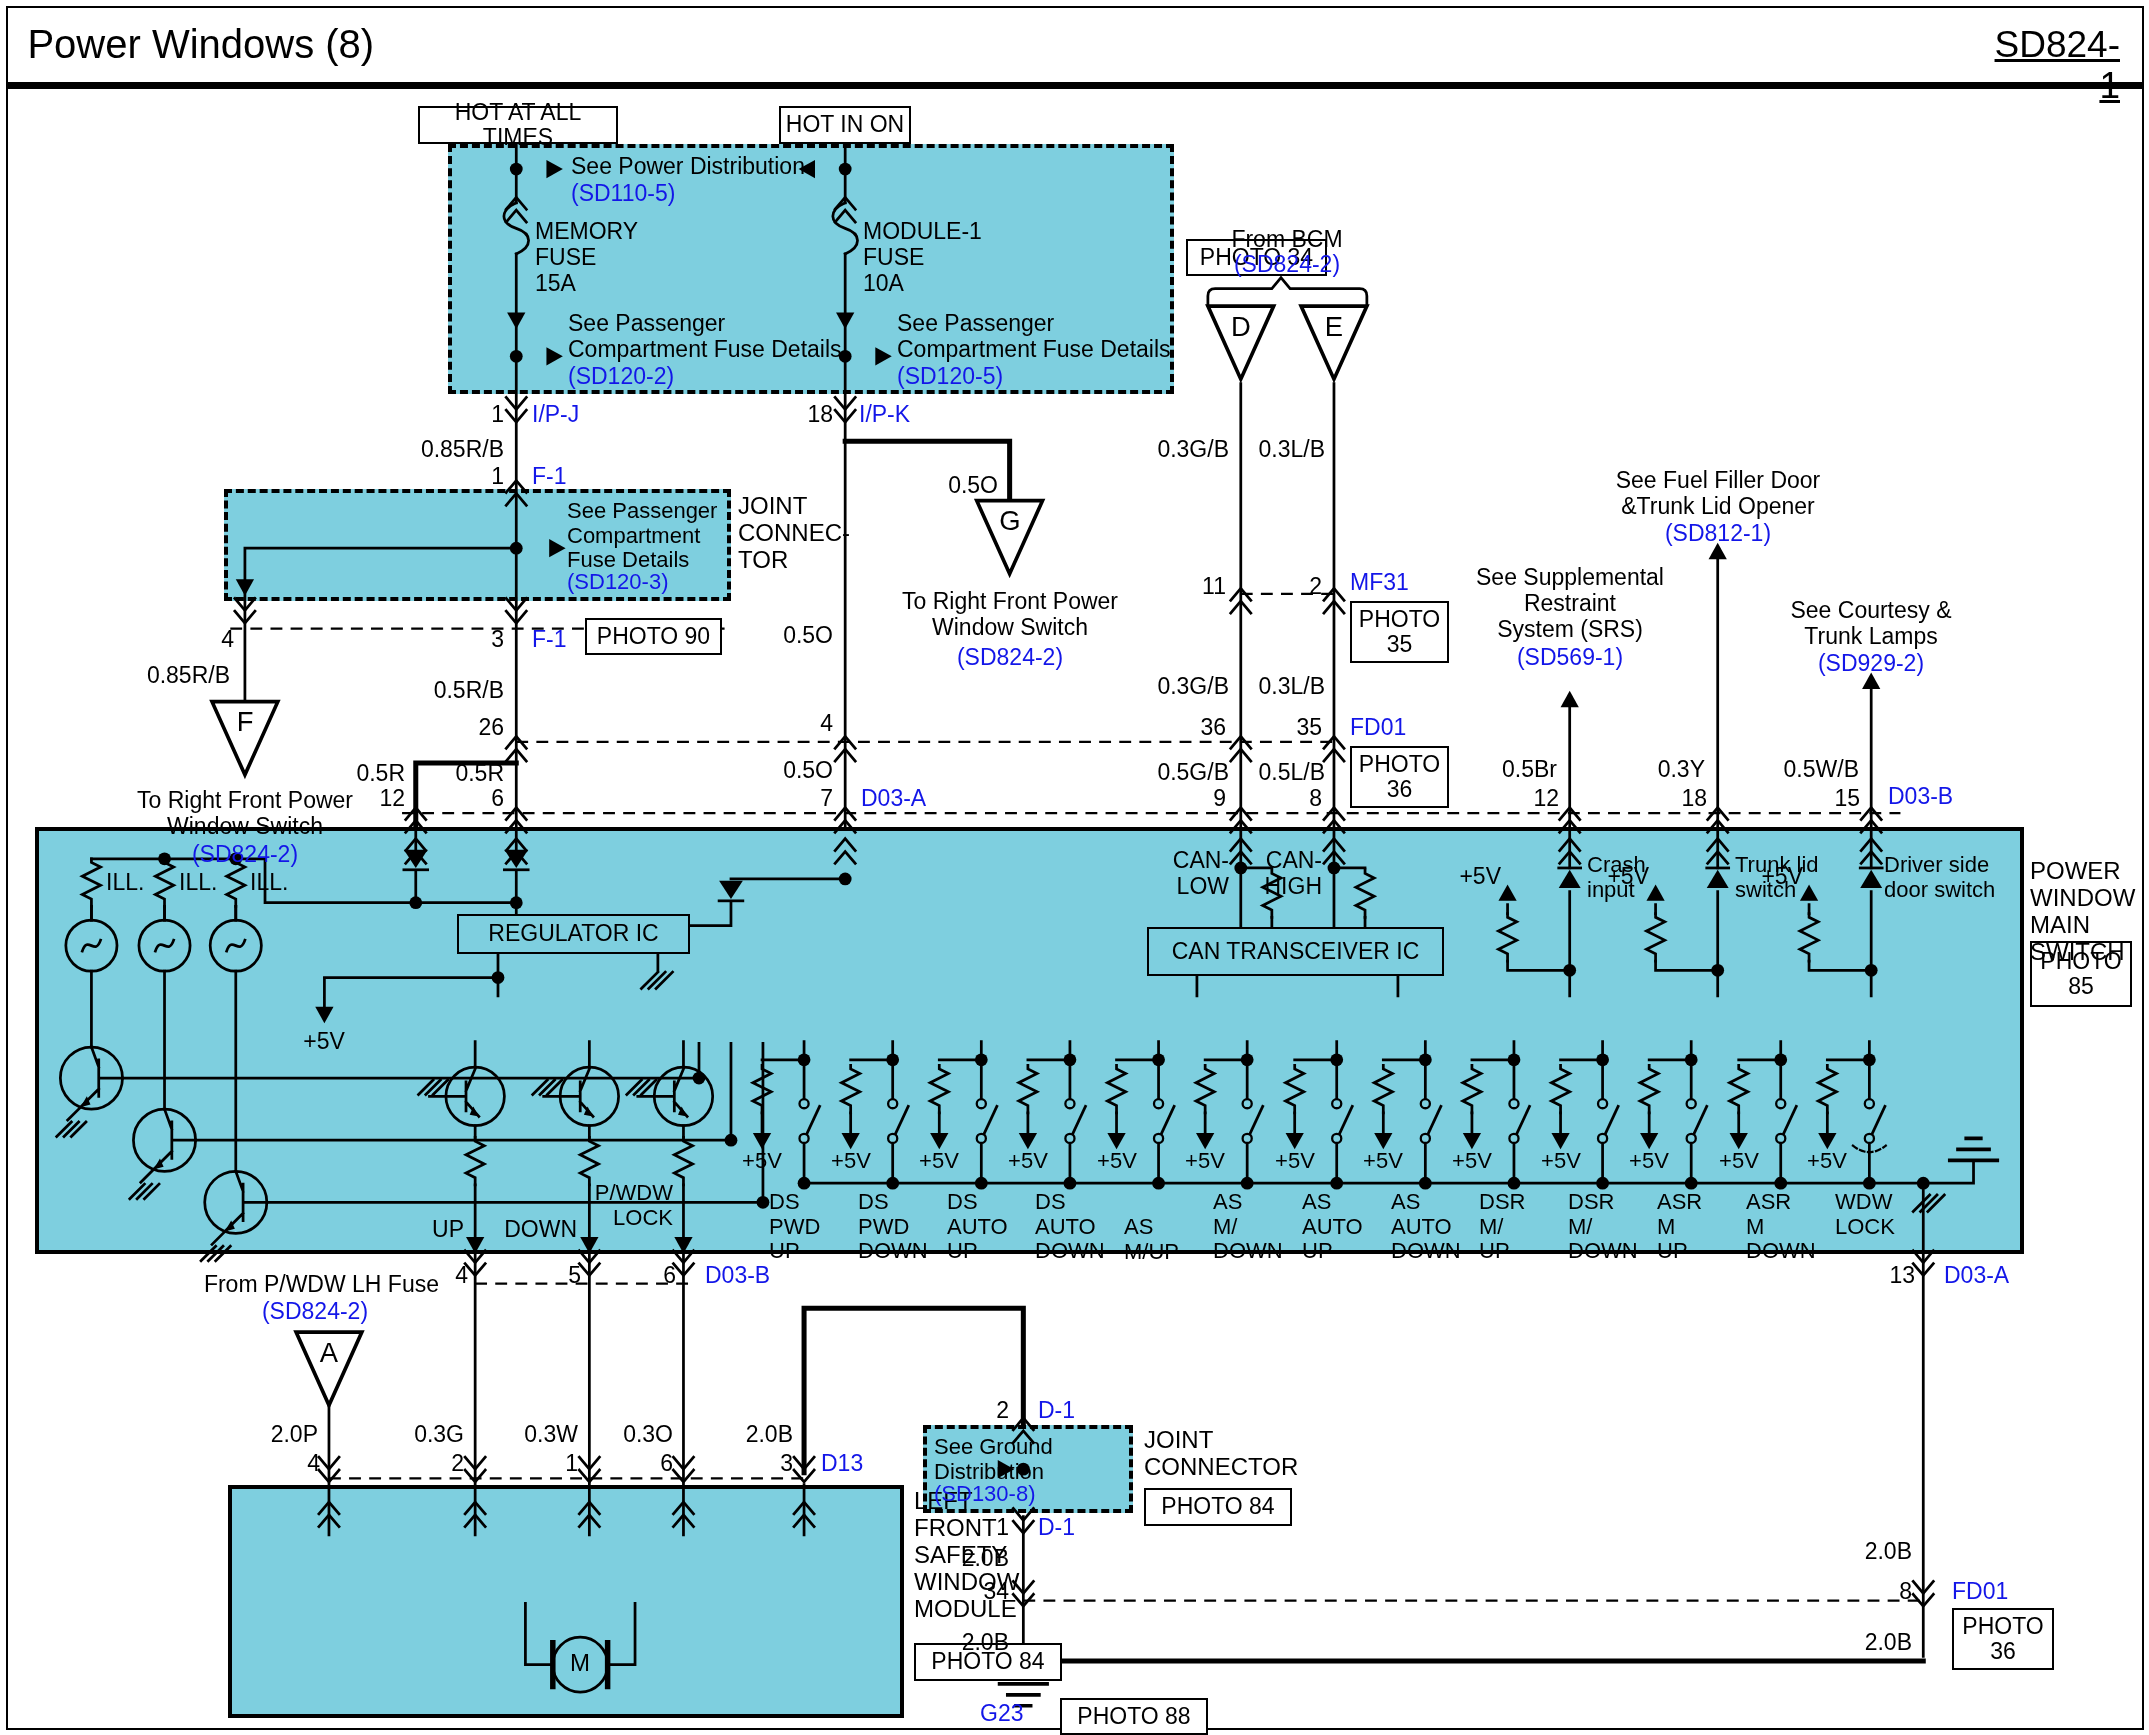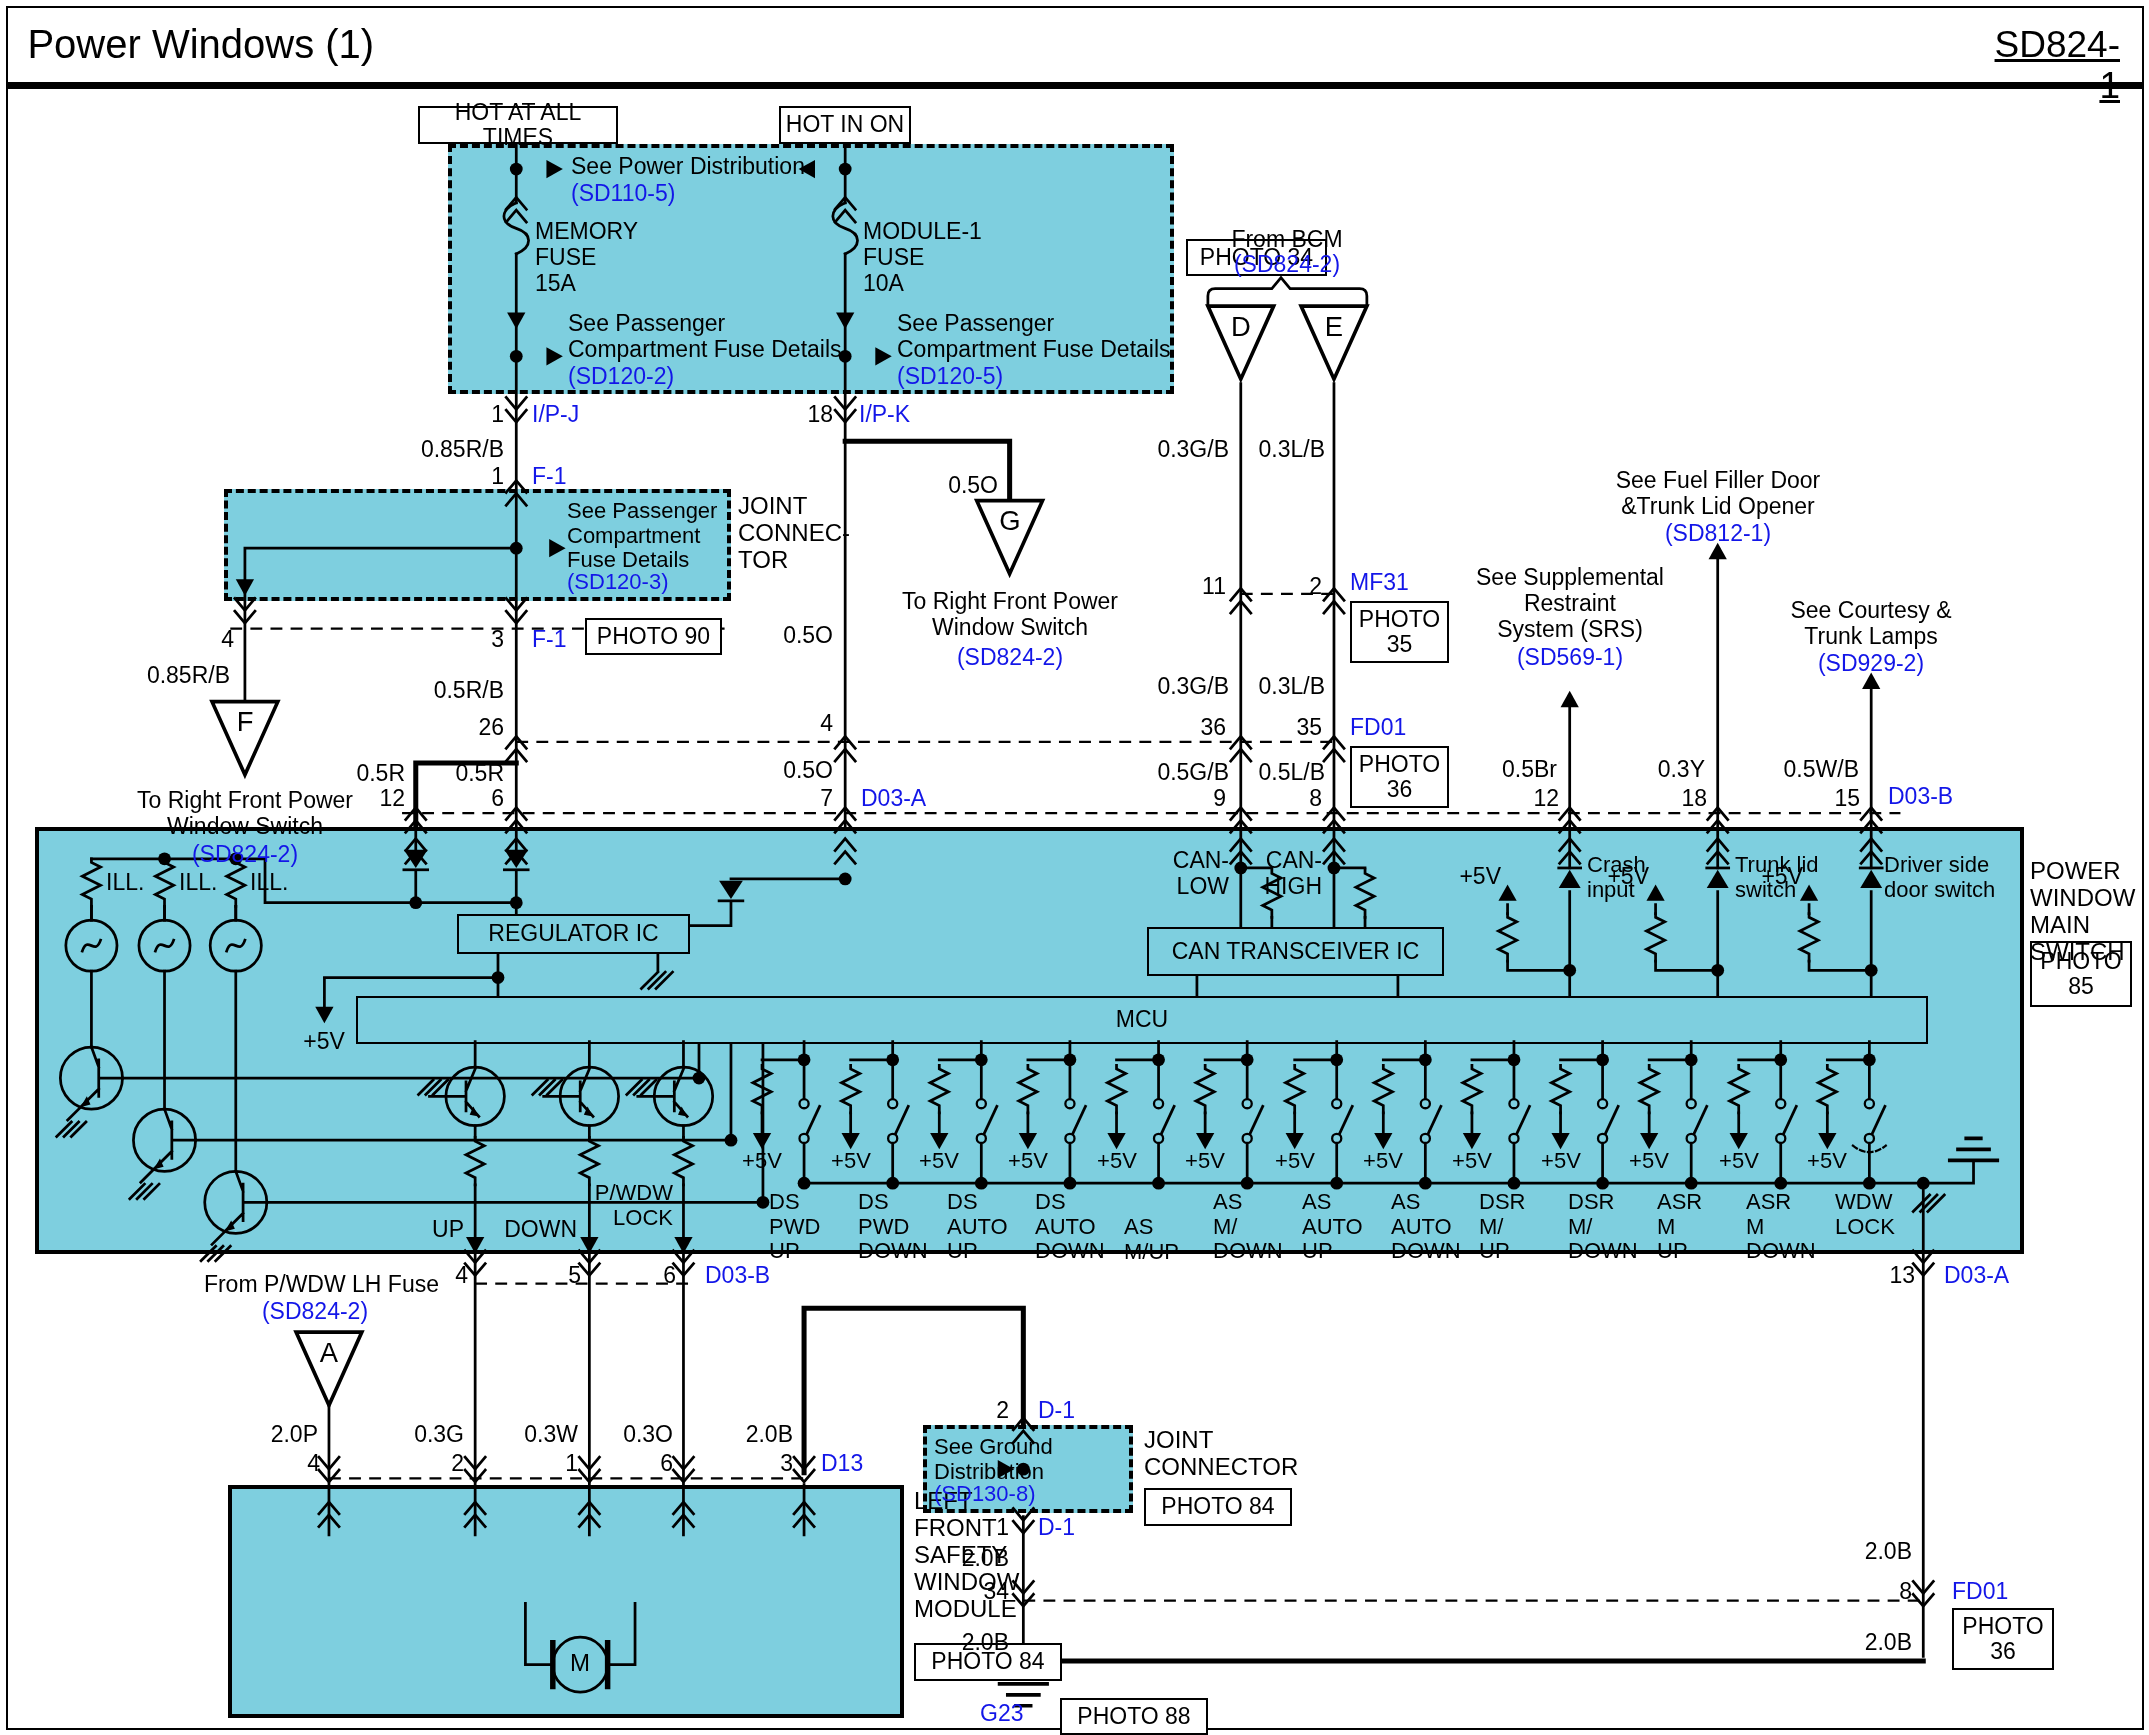--- a/index.html
+++ b/index.html
@@ -27,21 +27,21 @@
   .frame{position:absolute;border:2.7px solid #000;box-sizing:border-box;z-index:0;}
   .sep{position:absolute;background:#000;z-index:3;}
 </style>
 </head>
 <body>
 
 <div id="page">
 
   <div class="frame" style="left:5.5px;top:5.5px;width:2138px;height:1724px"></div>
   <div class="sep" style="left:5.5px;top:82px;width:2138px;height:7.3px"></div>
-  <div class="t s44" style="left:27.4px;top:22px">Power Windows (1)</div>
+  <div class="t s44" style="left:27.4px;top:22px">Power Windows (8)</div>
   <div class="t s40 ra" style="left:2120px;top:24px">SD824-1</div>
 
   <div class="cy dsh" style="left:448px;top:144px;width:726px;height:250px"></div>
   <div class="cy dsh" style="left:224px;top:489px;width:507px;height:112px"></div>
   <div class="cy sld" style="left:35px;top:827px;width:1989px;height:427px"></div>
   <div class="cy sld" style="left:228px;top:1485px;width:676px;height:233px"></div>
   <div class="cy dsh" style="left:923px;top:1425px;width:210px;height:88px"></div>
 
   <svg width="2149" height="1735" viewBox="0 0 2352 1899">
     <defs>
@@ -301,21 +301,20 @@
   <div class="bx" style="left:1186px;top:239px;width:141px;height:37px">PHOTO 34</div>
   <div class="bx" style="left:585px;top:618px;width:137px;height:37px">PHOTO 90</div>
   <div class="bx" style="left:1350px;top:601px;width:99px;height:62px">PHOTO
 35</div>
   <div class="bx" style="left:1350px;top:746px;width:99px;height:62px">PHOTO
 36</div>
   <div class="bx" style="left:2030px;top:941px;width:102px;height:66px">PHOTO
 85</div>
   <div class="bx nb" style="left:457px;top:914px;width:233px;height:40px">REGULATOR IC</div>
   <div class="bx nb" style="left:1147px;top:927px;width:297px;height:49px">CAN TRANSCEIVER  IC</div>
-  <div class="bx nb s34" style="left:356px;top:996px;width:1572px;height:48px">MCU</div>
   <div class="bx" style="left:914px;top:1643px;width:148px;height:38px">PHOTO 84</div>
   <div class="bx" style="left:1144px;top:1488px;width:148px;height:38px">PHOTO 84</div>
   <div class="bx" style="left:1060px;top:1698px;width:148px;height:37px">PHOTO 88</div>
   <div class="bx" style="left:1952px;top:1608px;width:102px;height:62px">PHOTO
 36</div>
 
   <div class="t" style="left:571px;top:154px">See Power Distribution</div>
   <div class="t b" style="left:571px;top:181px">(SD110-5)</div>
   <div class="t" style="left:535px;top:219px">MEMORY
 FUSE

